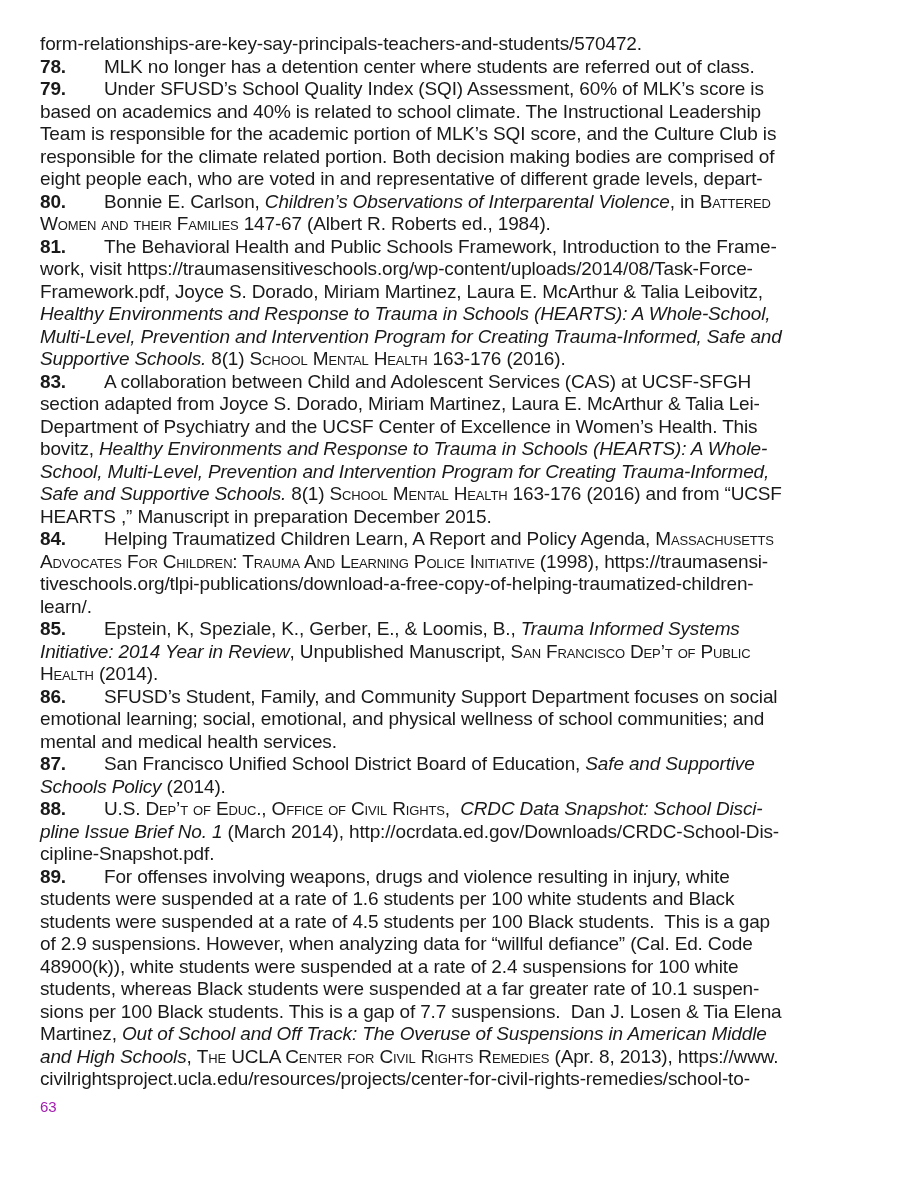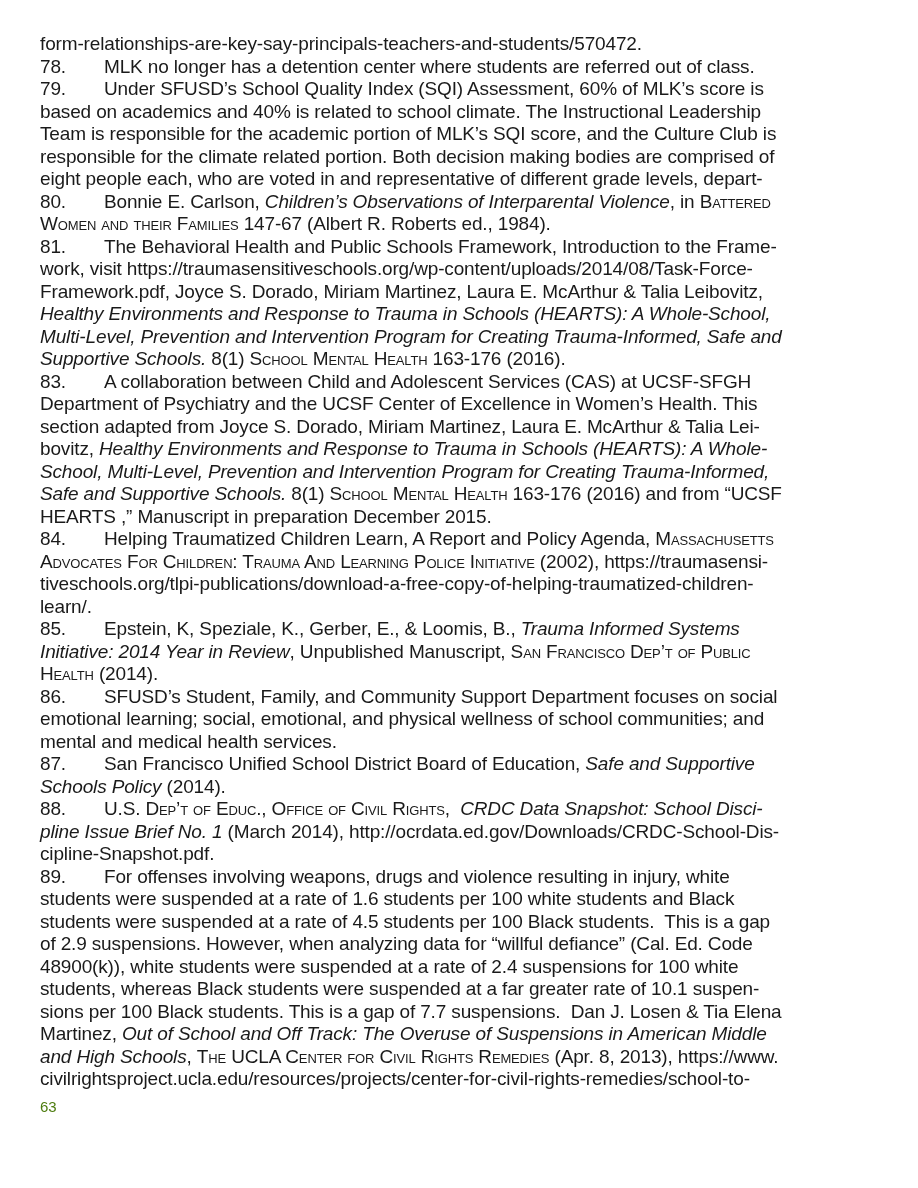--- a/index.html
+++ b/index.html
@@ -27,20 +27,21 @@
     height: 22.5px;
     white-space: pre;
     letter-spacing: -0.15px;
   }
   .it { font-style: italic; }
   .sc { font-variant: small-caps; }
   .fn-num {
     display: inline-block;
     width: 64px;
     font-style: normal;
+    font-weight: bold;
   }
   .page-num {
     margin-top: 7px;
     font-size: 15px;
     line-height: 18px;
     color: #45638f;
   }
 </style>
 </head>
 <body>
@@ -56,28 +57,28 @@
       <div class="line"><span>eight people each, who are voted in and representative of different grade levels, depart-</span></div>
       <div class="line"><span class="fn-num">80.</span><span>Bonnie E. Carlson, </span><span class="it">Children’s Observations of Interparental Violence</span><span>, in </span><span class="sc">Battered</span></div>
       <div class="line"><span class="sc">Women and their Families</span><span> 147-67 (Albert R. Roberts ed., 1984).</span></div>
       <div class="line"><span class="fn-num">81.</span><span>The Behavioral Health and Public Schools Framework, Introduction to the Frame-</span></div>
       <div class="line"><span>work, visit https://traumasensitiveschools.org/wp-content/uploads/2014/08/Task-Force-</span></div>
       <div class="line"><span>Framework.pdf, Joyce S. Dorado, Miriam Martinez, Laura E. McArthur &amp; Talia Leibovitz,</span></div>
       <div class="line"><span class="it">Healthy Environments and Response to Trauma in Schools (HEARTS): A Whole-School,</span></div>
       <div class="line"><span class="it">Multi-Level, Prevention and Intervention Program for Creating Trauma-Informed, Safe and</span></div>
       <div class="line"><span class="it">Supportive Schools.</span><span> 8(1) </span><span class="sc">School Mental Health</span><span> 163-176 (2016).</span></div>
       <div class="line"><span class="fn-num">83.</span><span>A collaboration between Child and Adolescent Services (CAS) at UCSF-SFGH</span></div>
+      <div class="line"><span>section adapted from Joyce S. Dorado, Miriam Martinez, Laura E. McArthur &amp; Talia Lei-</span></div>
       <div class="line"><span>Department of Psychiatry and the UCSF Center of Excellence in Women’s Health. This</span></div>
-      <div class="line"><span>section adapted from Joyce S. Dorado, Miriam Martinez, Laura E. McArthur &amp; Talia Lei-</span></div>
       <div class="line"><span>bovitz, </span><span class="it">Healthy Environments and Response to Trauma in Schools (HEARTS): A Whole-</span></div>
       <div class="line"><span class="it">School, Multi-Level, Prevention and Intervention Program for Creating Trauma-Informed,</span></div>
       <div class="line"><span class="it">Safe and Supportive Schools.</span><span> 8(1) </span><span class="sc">School Mental Health</span><span> 163-176 (2016) and from “UCSF</span></div>
       <div class="line"><span>HEARTS ,” Manuscript in preparation December 2015.</span></div>
       <div class="line"><span class="fn-num">84.</span><span>Helping Traumatized Children Learn, A Report and Policy Agenda, </span><span class="sc">Massachusetts</span></div>
-      <div class="line"><span class="sc">Advocates For Children: Trauma And Learning Police Initiative</span><span> (2002), https://traumasensi-</span></div>
+      <div class="line"><span class="sc">Advocates For Children: Trauma And Learning Police Initiative</span><span> (1998), https://traumasensi-</span></div>
       <div class="line"><span>tiveschools.org/tlpi-publications/download-a-free-copy-of-helping-traumatized-children-</span></div>
       <div class="line"><span>learn/.</span></div>
       <div class="line"><span class="fn-num">85.</span><span>Epstein, K, Speziale, K., Gerber, E., &amp; Loomis, B., </span><span class="it">Trauma Informed Systems</span></div>
       <div class="line"><span class="it">Initiative: 2014 Year in Review</span><span>, Unpublished Manuscript, </span><span class="sc">San Francisco Dep’t of Public</span></div>
       <div class="line"><span class="sc">Health</span><span> (2014).</span></div>
       <div class="line"><span class="fn-num">86.</span><span>SFUSD’s Student, Family, and Community Support Department focuses on social</span></div>
       <div class="line"><span>emotional learning; social, emotional, and physical wellness of school communities; and</span></div>
       <div class="line"><span>mental and medical health services.</span></div>
       <div class="line"><span class="fn-num">87.</span><span>San Francisco Unified School District Board of Education, </span><span class="it">Safe and Supportive</span></div>
       <div class="line"><span class="it">Schools Policy</span><span> (2014).</span></div>
@@ -88,14 +89,14 @@
       <div class="line"><span>students were suspended at a rate of 1.6 students per 100 white students and Black</span></div>
       <div class="line"><span>students were suspended at a rate of 4.5 students per 100 Black students.  This is a gap</span></div>
       <div class="line"><span>of 2.9 suspensions. However, when analyzing data for “willful defiance” (Cal. Ed. Code</span></div>
       <div class="line"><span>48900(k)), white students were suspended at a rate of 2.4 suspensions for 100 white</span></div>
       <div class="line"><span>students, whereas Black students were suspended at a far greater rate of 10.1 suspen-</span></div>
       <div class="line"><span>sions per 100 Black students. This is a gap of 7.7 suspensions.  Dan J. Losen &amp; Tia Elena</span></div>
       <div class="line"><span>Martinez, </span><span class="it">Out of School and Off Track: The Overuse of Suspensions in American Middle</span></div>
       <div class="line"><span class="it">and High Schools</span><span>, </span><span class="sc">The UCLA Center for Civil Rights Remedies</span><span> (Apr. 8, 2013), https://www.</span></div>
       <div class="line"><span>civilrightsproject.ucla.edu/resources/projects/center-for-civil-rights-remedies/school-to-</span></div>
     </div>
-  <div class="page-num" style="color: #4d7c0f;">63</div>
+  <div class="page-num" style="color: #a21caf;">63</div>
 </div>
 
 </body></html>

